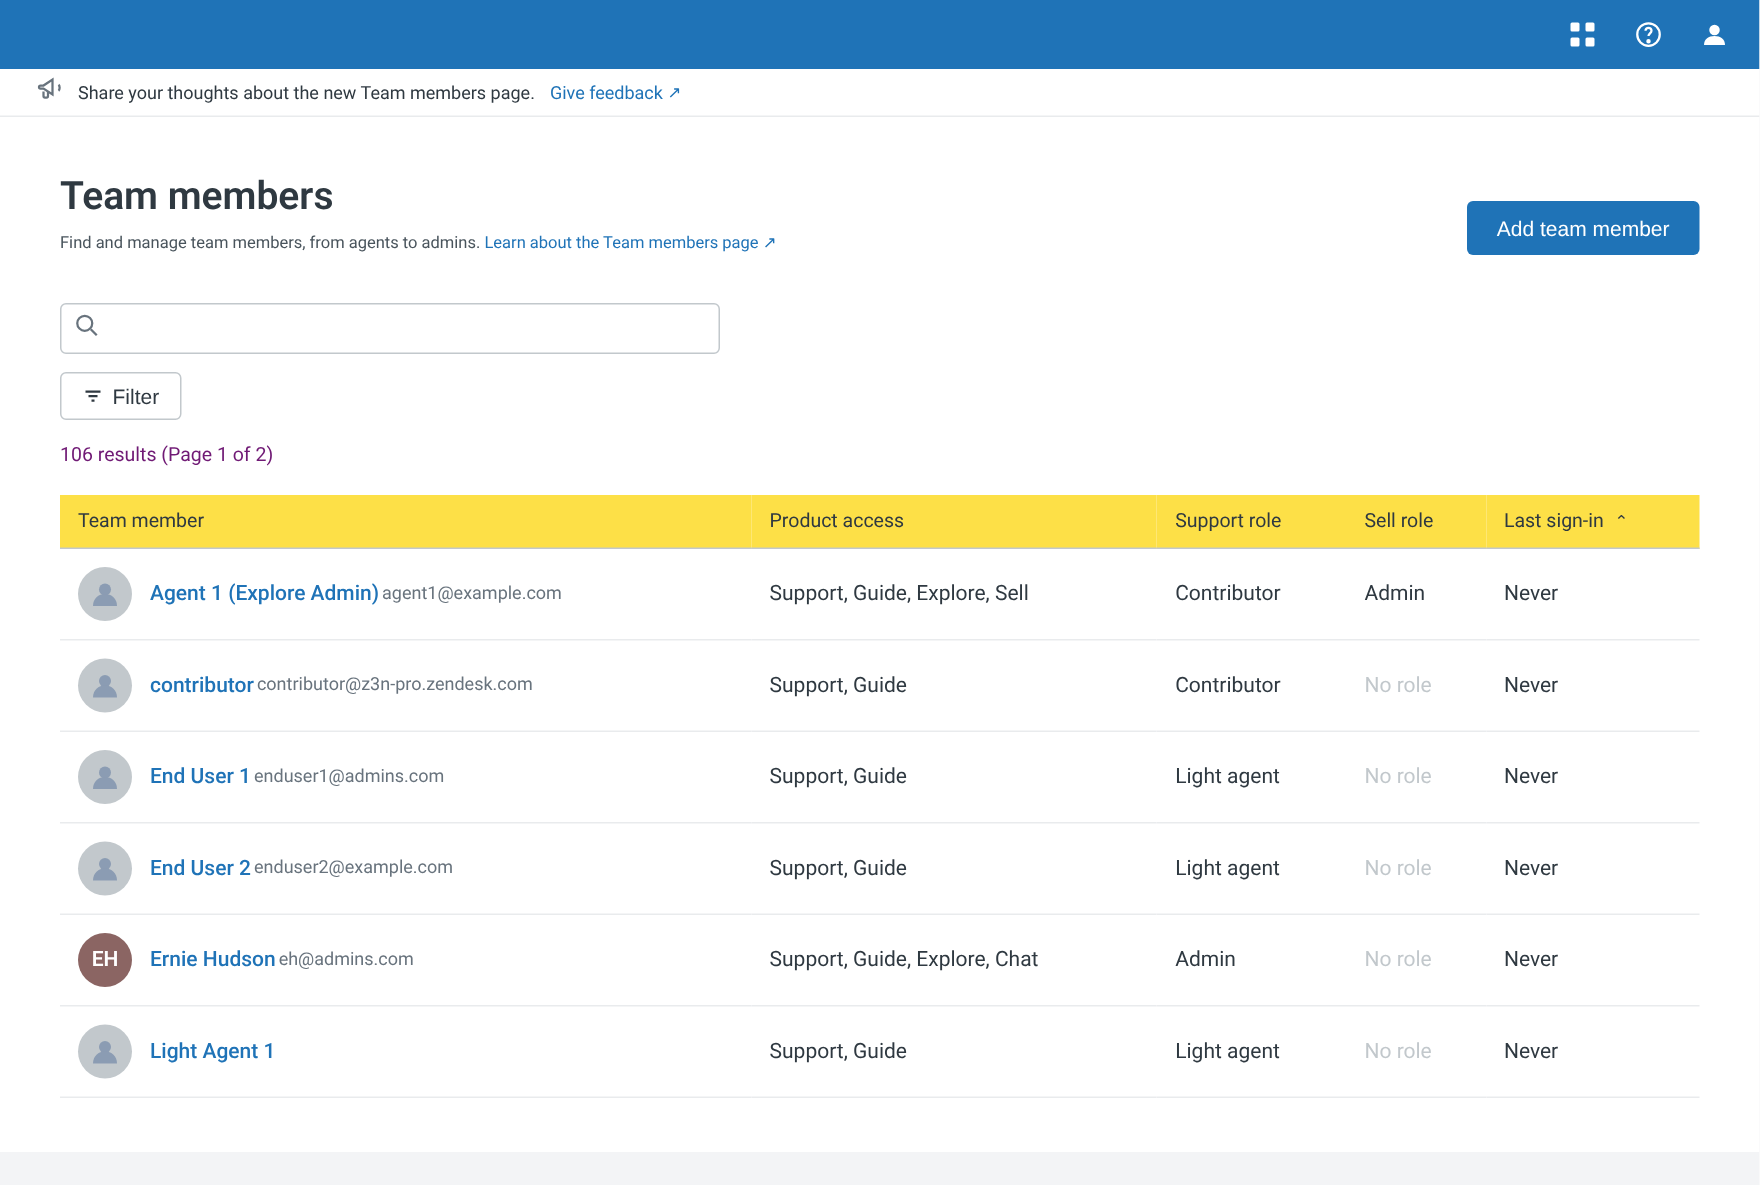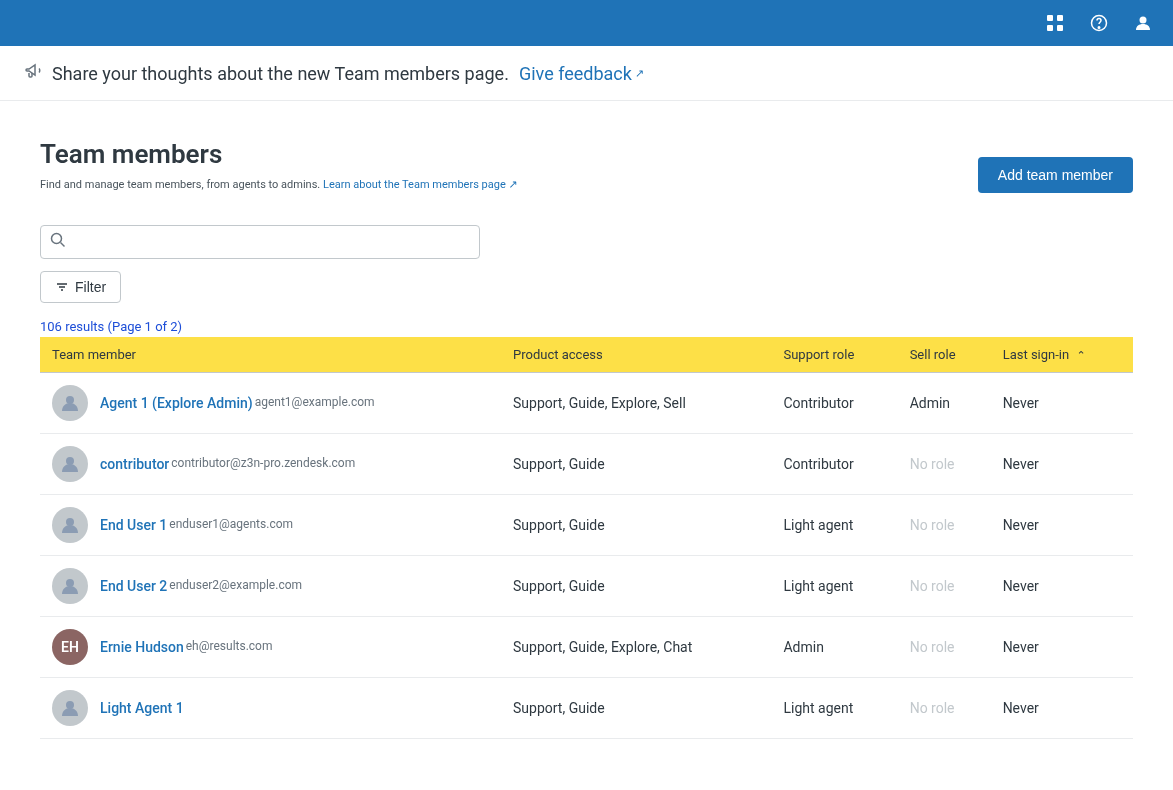--- a/index.html
+++ b/index.html
@@ -24,25 +24,25 @@
       align-items: center;
       justify-content: center;
       border-radius: 4px;
       font-size: 18px;
     }
 
     
     .banner {
       background: #fff;
       border-bottom: 1px solid #e9ebed;
-      padding: 16px 24px;
+      padding: 4px 24px;
       display: flex;
       align-items: center;
       gap: 10px;
-      font-size: 18px;
+      font-size: 12px;
       color: #2f3941;
     }
     .banner-icon { color: #68737d; font-size: 18px; }
     .banner a { color: #1f73b7; text-decoration: none; display: inline-flex; align-items: center; gap: 3px; }
 
     
     .main-content {
       background: #fff;
       min-height: calc(790px - 46px - 54px);
       padding: 32px 40px;
@@ -121,22 +121,22 @@
       background: #fff;
       cursor: pointer;
       color: #2f3941;
       margin-bottom: 16px;
       text-align: center;
     }
 
     
     .results-count {
       font-size: 13px;
-      color: #1d4ed8;
-      margin-bottom: 3px;
+      color: #701a75;
+      margin-bottom: 19px;
     }
 
     
     .members-table {
       width: 100%;
       border-collapse: collapse;
     }
     .members-table th {
       text-align: left;
       font-size: 13px;
@@ -326,21 +326,21 @@
       <td>
         <div class="member-cell">
           <div class="avatar">
         <svg width="20" height="20" viewBox="0 0 20 20" fill="#8B9CB3">
           <circle cx="10" cy="7" r="4"></circle>
           <path d="M2 18c0-5 3.6-8 8-8s8 3 8 8" fill="#8B9CB3"></path>
         </svg>
       </div>
           <div class="member-info">
             <a class="member-name" href="#">End User 1</a>
-            <span class="member-email">enduser1@agents.com</span>
+            <span class="member-email">enduser1@admins.com</span>
           </div>
         </div>
       </td>
       <td>Support, Guide</td>
       <td class="role-normal">Light agent</td>
       <td class="role-no-role">No role</td>
       <td>Never</td>
     </tr>
         <tr>
       <td>
@@ -361,21 +361,21 @@
       <td class="role-normal">Light agent</td>
       <td class="role-no-role">No role</td>
       <td>Never</td>
     </tr>
         <tr>
       <td>
         <div class="member-cell">
           <div class="avatar" style="background:#8B6563; color:#fff; font-weight:600; font-size:14px;">EH</div>
           <div class="member-info">
             <a class="member-name" href="#">Ernie Hudson</a>
-            <span class="member-email">eh@results.com</span>
+            <span class="member-email">eh@admins.com</span>
           </div>
         </div>
       </td>
       <td>Support, Guide, Explore, Chat</td>
       <td class="role-normal">Admin</td>
       <td class="role-no-role">No role</td>
       <td>Never</td>
     </tr>
         <tr>
       <td>

